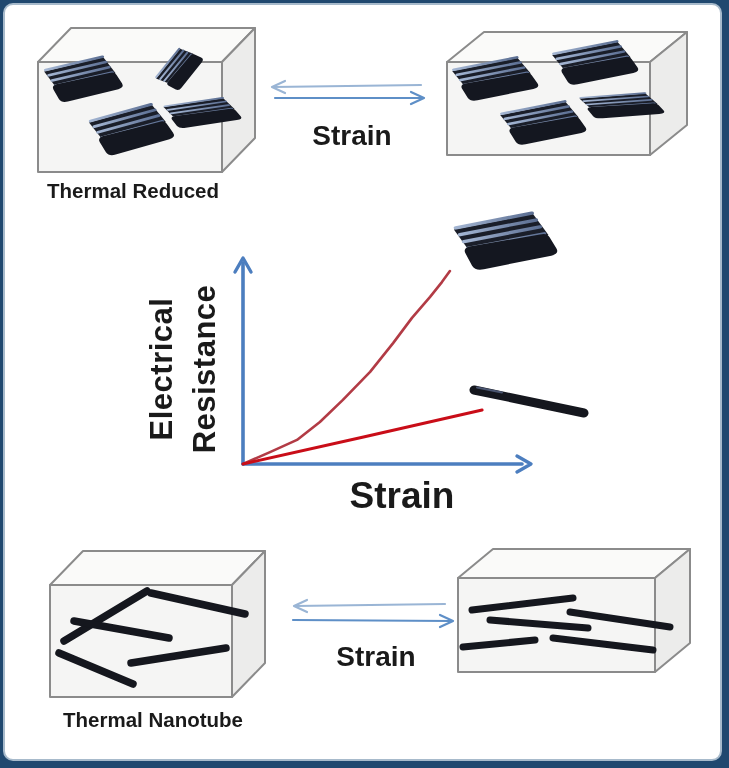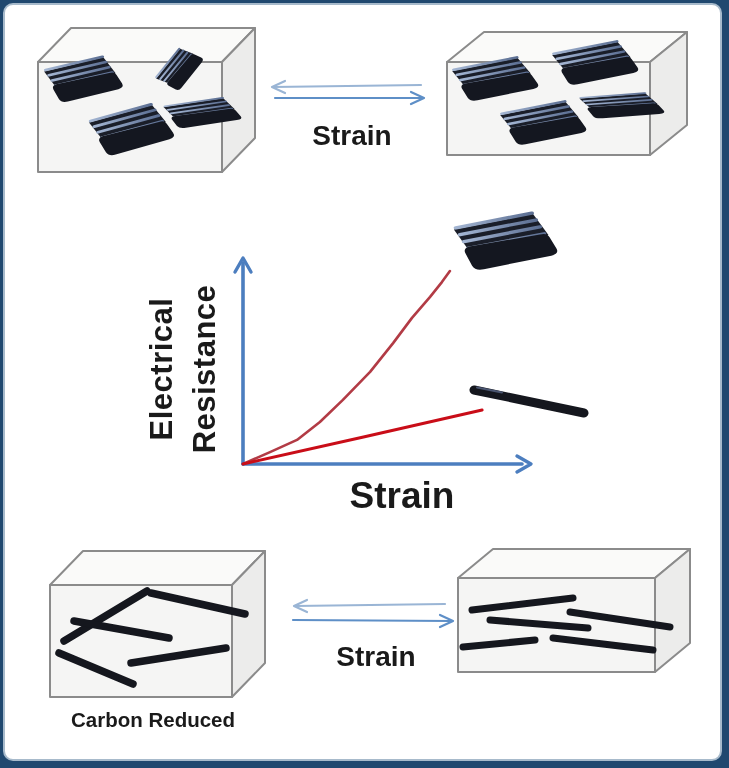--- a/index.html
+++ b/index.html
@@ -111,26 +111,27 @@
     <rect class="box-face face-front" x="458" y="578" width="197" height="94"></rect>
     <line class="rod" x1="472" y1="610" x2="573" y2="598" stroke-width="7" stroke="#15171E"></line>
     <line class="rod" x1="490" y1="620" x2="588" y2="628" stroke-width="7" stroke="#15171E"></line>
     <line class="rod" x1="570" y1="612" x2="670" y2="627" stroke-width="7" stroke="#15171E"></line>
     <line class="rod" x1="463" y1="647" x2="535" y2="640" stroke-width="7" stroke="#15171E"></line>
     <line class="rod" x1="553" y1="638" x2="653" y2="650" stroke-width="7" stroke="#15171E"></line>
   </g>
 </svg>
 
 <div class="label" style="left:23px;top:179px;width:220px;font-size:20.5px;line-height:23px;">
+  <div>Thermal Reduced</div>
 </div>
 
 <div class="label" style="left:272px;top:120px;width:160px;font-size:28px;">Strain</div>
 
 <div class="label ylab">
   <div>Electrical</div>
   <div>Resistance</div>
 </div>
 
 <div class="label" style="left:302px;top:475px;width:200px;font-size:37px;">Strain</div>
 
 <div class="label" style="left:296px;top:641px;width:160px;font-size:28px;">Strain</div>
 
-<div class="label" style="left:43px;top:708px;width:220px;font-size:20.5px;">Carbon Reduced</div>
+<div class="label" style="left:43px;top:708px;width:220px;font-size:20.5px;">Thermal Nanotube</div>
 
 </body></html>

